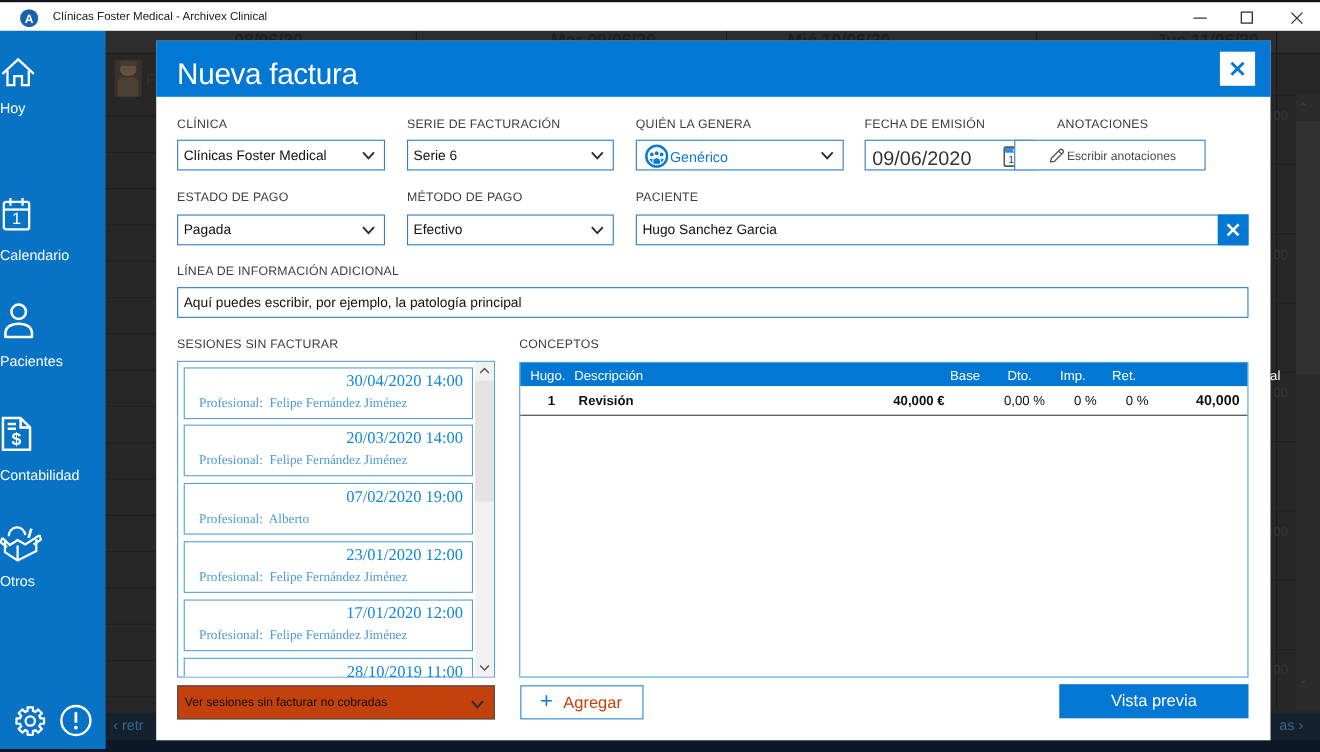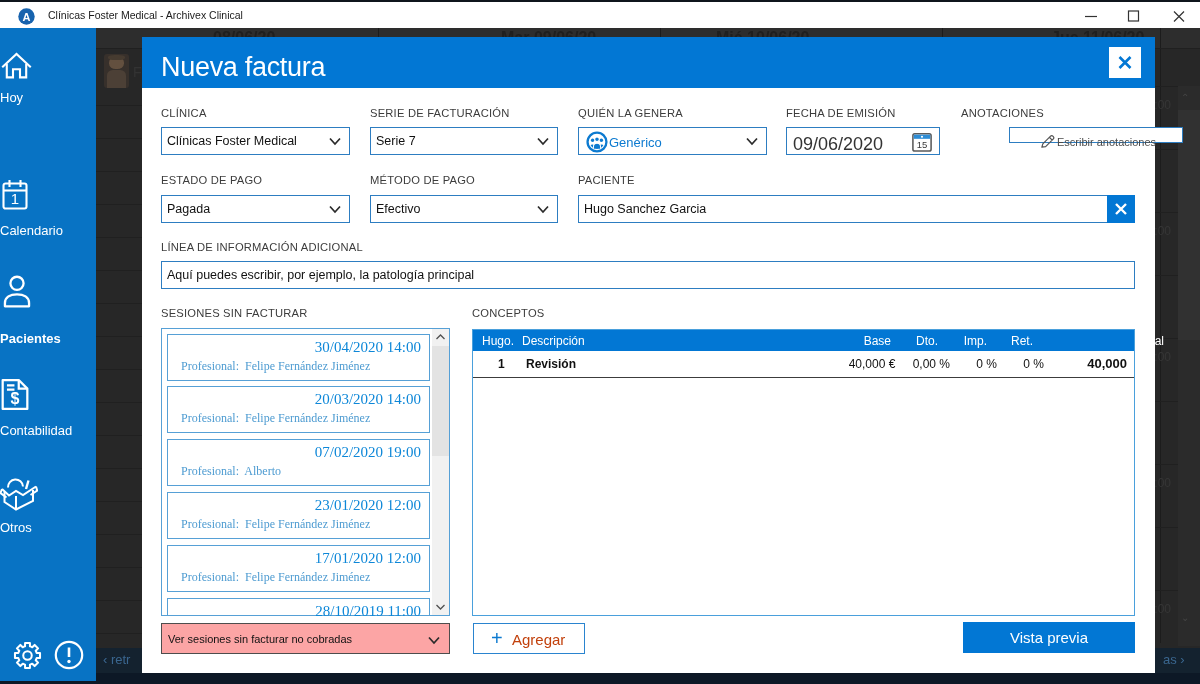--- a/index.html
+++ b/index.html
@@ -133,21 +133,21 @@
         </svg>
       <div class="lbl" style="margin-top:8px;">Calendario</div>
     </div>
     <div class="sideitem" style="top:245px;">
       <svg width="34" height="36" viewBox="0 0 31 32">
           <g stroke="#fff" stroke-width="2.1" fill="none">
             <circle cx="15.5" cy="9" r="6"></circle>
             <path d="M4.5 30 V27 C4.5 21.7 9.3 19 15.5 19 C21.7 19 26.5 21.7 26.5 27 V30 Z" stroke-linejoin="round"></path>
           </g>
         </svg>
-      <div class="lbl" style="margin-top:18px;font-weight:bold;">Pacientes</div>
+      <div class="lbl" style="margin-top:7px;">Pacientes</div>
     </div>
     <div class="sideitem" style="top:349px;">
       <svg width="30" height="35" viewBox="0 0 28 32">
           <g stroke="#fff" stroke-width="2.1" fill="none">
             <path d="M2.5 2.5 H17.5 L25.5 10.5 V29.5 H2.5 Z" stroke-linejoin="round"></path>
             <path d="M17.5 2.5 V10.5 H25.5"></path>
             <path d="M6.5 7.5 H13.5 M6.5 11.5 H13.5"></path>
           </g>
           <text x="14" y="25" font-size="15" font-weight="bold" fill="#fff" text-anchor="middle" font-family="Liberation Sans">$</text>
         </svg>
@@ -211,21 +211,21 @@
     <div class="label" style="left:644px;top:70px;">FECHA DE EMISIÓN</div>
     <div class="label" style="left:819px;top:70px;">ANOTACIONES</div>
 
     <div class="field" style="left:19px;top:90px;width:189px;height:28px;">
         <div class="txt">Clínicas Foster Medical</div>
       <svg class="chev" style="right:8px;top:9px;" width="12" height="9" viewBox="0 0 12 9">
           <path d="M1 1.5 L6 7 L11 1.5" stroke="#2b2b2b" stroke-width="1.7" fill="none"></path>
         </svg>
       </div>
     <div class="field" style="left:228px;top:90px;width:188px;height:28px;">
-        <div class="txt">Serie 7</div>
+        <div class="txt">Serie 6</div>
       <svg class="chev" style="right:8px;top:9px;" width="12" height="9" viewBox="0 0 12 9">
           <path d="M1 1.5 L6 7 L11 1.5" stroke="#2b2b2b" stroke-width="1.7" fill="none"></path>
         </svg>
       </div>
     <div class="field" style="left:436px;top:90px;width:189px;height:28px;">
       <svg class="abs" style="left:7px;top:3px;" width="22" height="22" viewBox="0 0 24 24">
           <defs>
             <clipPath id="gc">
               <circle cx="12" cy="12" r="7.7"></circle>
             </clipPath>
@@ -247,21 +247,21 @@
       </div>
     <div class="field" style="left:644px;top:90px;width:154px;height:28px;">
         <div class="txt" style="left:6px;color:#333;font-size:18px;top:6px;">09/06/2020</div>
       <svg class="abs" style="right:7px;top:4px;" width="20" height="20" viewBox="0 0 22 22">
           <rect x="1" y="2" width="20" height="19" rx="2" fill="#fff" stroke="#5a5a5a" stroke-width="1.7"></rect>
           <rect x="1.9" y="2.9" width="18.2" height="4.6" fill="#2d8dd6"></rect>
           <circle cx="11" cy="5.2" r="1.2" fill="#fff"></circle>
           <text x="11" y="17.5" font-size="10.5" fill="#3a3a3a" text-anchor="middle" font-family="Liberation Sans">15</text>
         </svg>
       </div>
-    <div class="field" style="left:867px;top:90px;width:174px;height:16px;">
+    <div class="field" style="left:780px;top:90px;width:174px;height:28px;">
       <svg class="abs" style="left:30px;top:6px;" width="15" height="15" viewBox="0 0 16 16">
           <path d="M2 14 L3 10.5 L11 2.5 C11.8 1.7 13.2 1.7 14 2.5 C14.8 3.3 14.8 4.7 14 5.5 L6 13.5 L2 14 Z M10 3.5 L13 6.5" stroke="#555" stroke-width="1.3" fill="none" stroke-linejoin="round"></path>
         </svg>
       <div class="txt" style="left:47px;color:#4a4a4a;font-size:11px;top:8px;white-space:nowrap;">Escribir anotaciones</div>
       </div>
 
     <div class="label" style="left:19px;top:137px;">ESTADO DE PAGO</div>
     <div class="label" style="left:228px;top:137px;">MÉTODO DE PAGO</div>
     <div class="label" style="left:436px;top:137px;">PACIENTE</div>
 
@@ -334,29 +334,29 @@
         <div class="hcell" style="left:9px;">Hugo.</div>
         <div class="hcell" style="left:49px;">Descripción</div>
         <div class="hcell" style="left:358px;width:60px;text-align:right;">Base</div>
         <div class="hcell" style="left:405px;width:60px;text-align:right;">Dto.</div>
         <div class="hcell" style="left:454px;width:60px;text-align:right;">Imp.</div>
         <div class="hcell" style="left:500px;width:60px;text-align:right;">Ret.</div>
         <div class="hcell" style="left:631px;width:60px;text-align:right;">Total</div>
       </div>
       <div class="vcell" style="left:25px;top:27px;font-weight:bold;">1</div>
       <div class="vcell" style="left:53px;top:27px;font-weight:bold;">Revisión</div>
-      <div class="vcell" style="left:354px;top:27px;width:90px;text-align:center;">40,000 €</div>
+      <div class="vcell" style="left:339px;top:27px;width:90px;text-align:left;font-weight:bold;">40,000 €</div>
       <div class="vcell" style="left:417px;top:27px;width:60px;text-align:right;">0,00 %</div>
       <div class="vcell" style="left:464px;top:27px;width:60px;text-align:right;">0 %</div>
       <div class="vcell" style="left:511px;top:27px;width:60px;text-align:right;">0 %</div>
       <div class="vcell" style="left:594px;top:26px;width:60px;text-align:right;font-weight:bold;font-size:13px;">40,000</div>
       <div class="abs" style="left:0;top:47px;width:661px;height:1px;background:#3c3c3c;"></div>
     </div>
 
-    <div class="abs" style="left:19px;top:586px;width:289px;height:31px;border:1px solid #4d4d4d;background:#fca5a5;">
+    <div class="abs" style="left:19px;top:586px;width:289px;height:31px;border:1px solid #4d4d4d;background:#c2410c;">
       <div class="abs" style="left:6px;top:9px;font-size:11px;color:#111;">Ver sesiones sin facturar no cobradas</div>
       <svg class="abs" style="right:9px;top:12px;" width="12" height="9" viewBox="0 0 12 9">
           <path d="M1 1.5 L6 7 L11 1.5" stroke="#2b2b2b" stroke-width="1.7" fill="none"></path>
         </svg>
     </div>
     <div class="abs" style="left:331px;top:586px;width:112px;height:31px;border:1px solid #2a84cf;background:#fff;">
       <div class="abs" style="left:17px;top:3px;font-size:20px;color:#0c7ad0;font-weight:300;">+</div>
       <div class="abs" style="left:38px;top:7px;font-size:15px;color:#c2410c;">Agregar</div>
     </div>
     <div class="bluebtn" style="left:821px;top:585px;width:172px;height:31px;font-size:15px;line-height:31px;">Vista previa</div>

